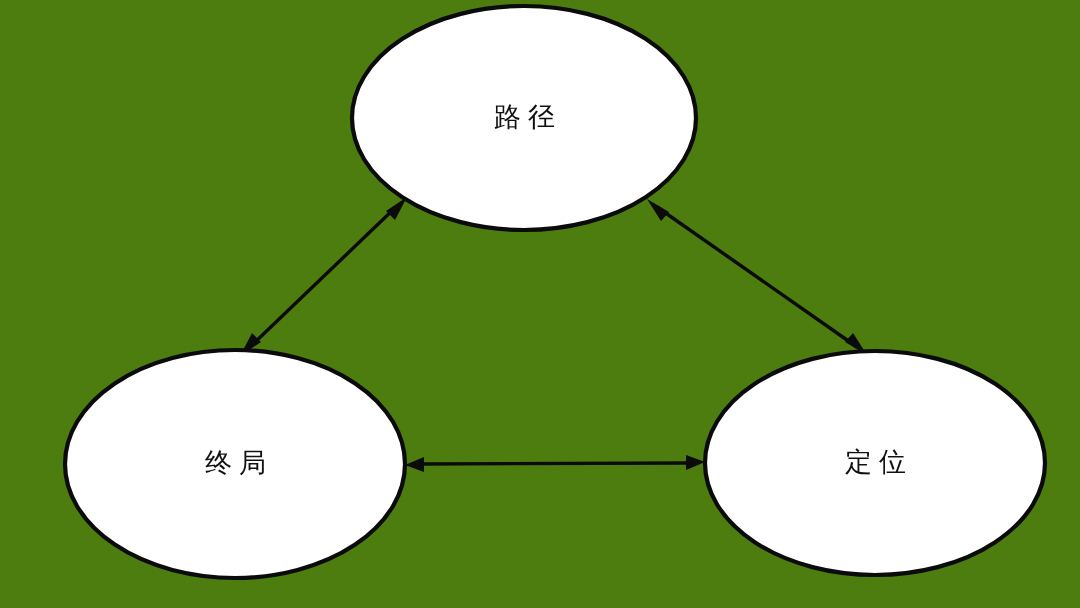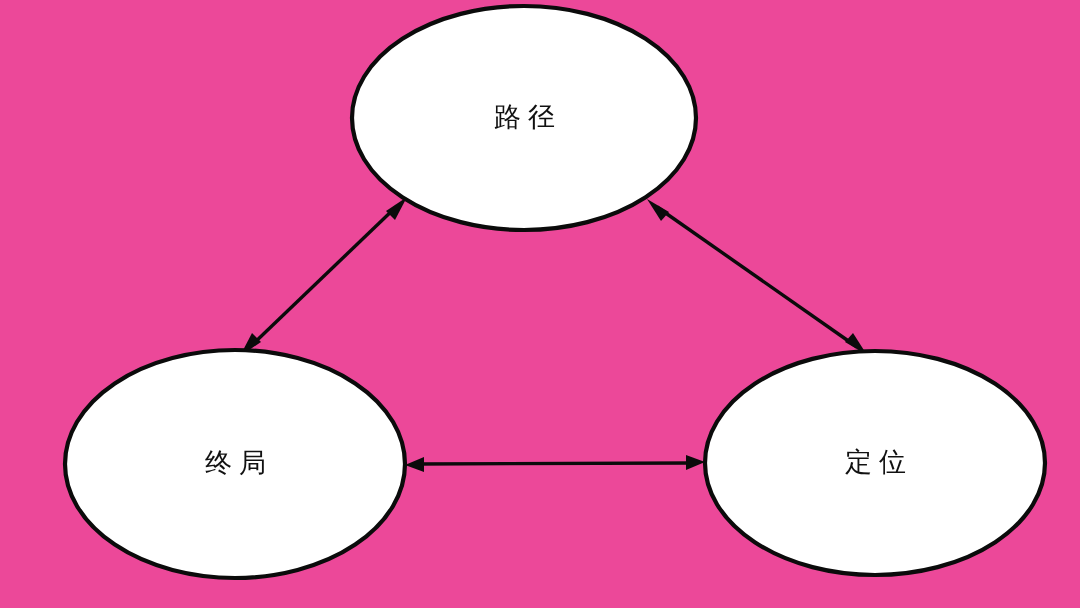--- a/index.html
+++ b/index.html
@@ -11,21 +11,21 @@
   body {
     width: 1080px;
     height: 608px;
     overflow: hidden;
     font-family: "Liberation Serif", "DejaVu Serif", serif;
   }
   #diagram-canvas {
     position: relative;
     width: 1080px;
     height: 608px;
-    background: #ec4899;
+    background: #4d7c0f;
   }
   #diagram-svg {
     position: absolute;
     top: 0;
     left: 0;
     width: 1080px;
     height: 608px;
     display: block;
   }
   .node-ellipse {

